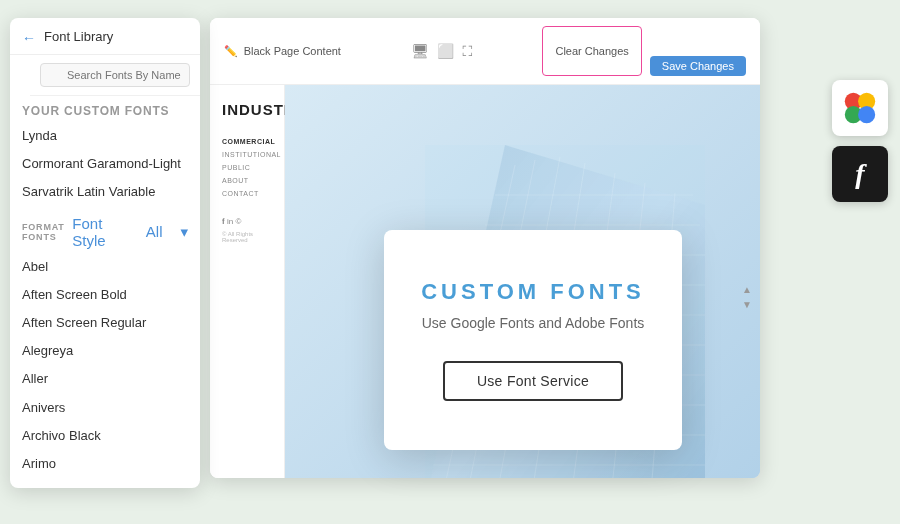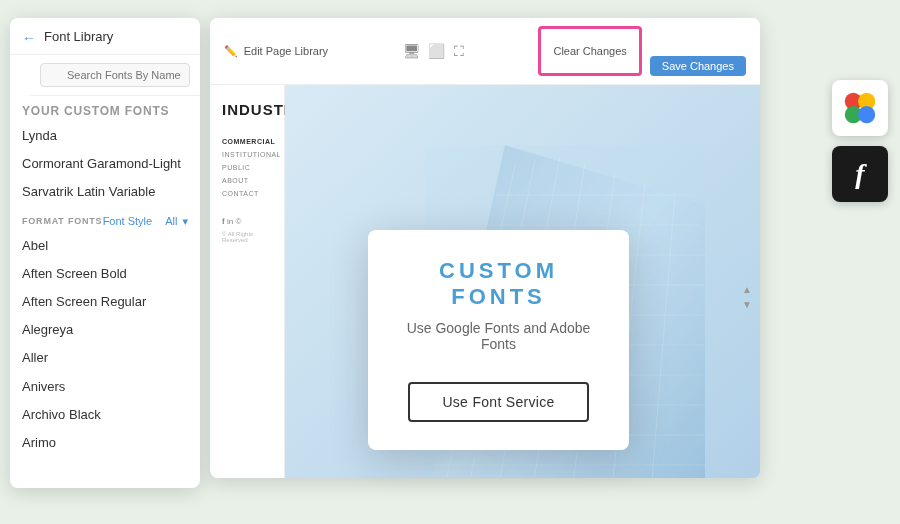--- a/index.html
+++ b/index.html
@@ -115,23 +115,23 @@
       font-size: 9px;
       font-weight: 700;
       color: #999;
       letter-spacing: 0.8px;
       text-transform: uppercase;
     }
 
     .font-style-selector {
       display: flex;
       align-items: center;
-      font-size: 11px;
+      font-size: 15px;
       color: #666;
-      gap: 5px;
+      gap: 18px;
     }
 
     .font-style-selector span {
       color: #4a90d9;
     }
 
     
     .editor-panel {
       position: absolute;
       left: 210px;
@@ -179,21 +179,21 @@
       cursor: pointer;
     }
 
     .editor-actions {
       display: flex;
       gap: 8px;
     }
 
     .btn-clear {
       padding: 4px 12px;
-      border: 3px solid #ec4899;
+      border: 1px solid #ec4899;
       border-radius: 4px;
       background: #fff;
       font-size: 11px;
       color: #555;
       cursor: pointer;
     }
 
     .btn-save {
       padding: 4px 12px;
       border: none;
@@ -281,23 +281,23 @@
     }
 
     .social-icon {
       font-size: 8px;
       color: #888;
     }
 
     
     .custom-fonts-modal {
       position: absolute;
-      left: 368px;
+      left: 384px;
       top: 230px;
-      width: 261px;
+      width: 298px;
       height: 220px;
       background: #fff;
       border-radius: 8px;
       box-shadow: 0 8px 40px rgba(0,0,0,0.18);
       z-index: 20;
       display: flex;
       flex-direction: column;
       align-items: center;
       justify-content: center;
       padding: 24px 28px;
@@ -416,21 +416,21 @@
     <div class="font-item">Aller</div>
     <div class="font-item">Anivers</div>
     <div class="font-item bold">Archivo Black</div>
     <div class="font-item">Arimo</div>
   </div>
 
   <div class="editor-panel">
     <div class="editor-header">
       <div class="editor-title">
         <span class="edit-icon">✏️</span>
-        <span>Edit Page Library</span>
+        <span>Black Page Content</span>
       </div>
       <div class="editor-controls">
         <span class="ctrl-icon">🖥</span>
         <span class="ctrl-icon">⬜</span>
         <span class="ctrl-icon">⛶</span>
       </div>
       <div class="editor-actions">
         <button class="btn-clear">Clear Changes</button>
         <button class="btn-save">Save Changes</button>
       </div>

